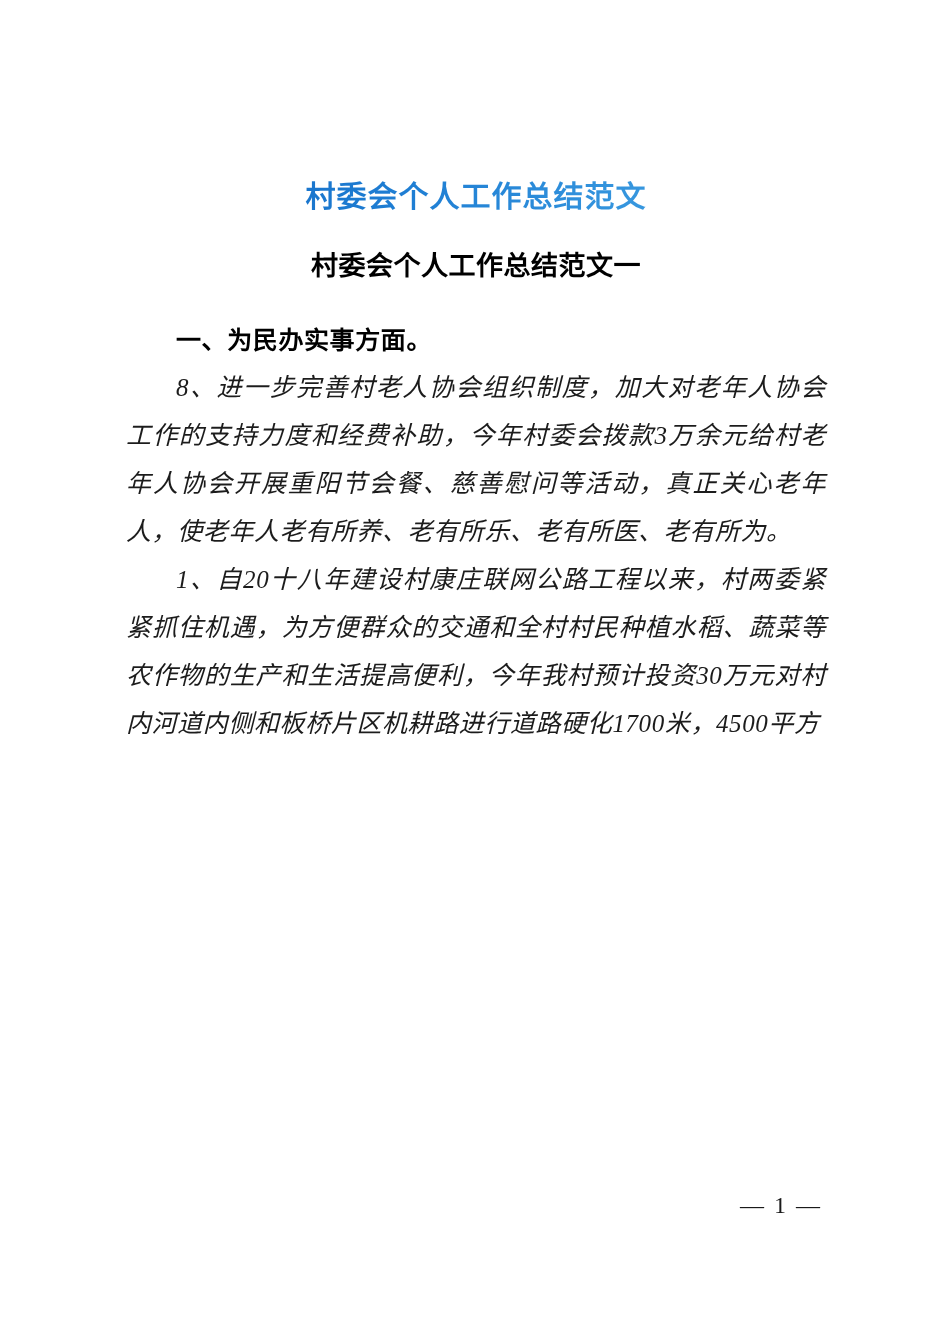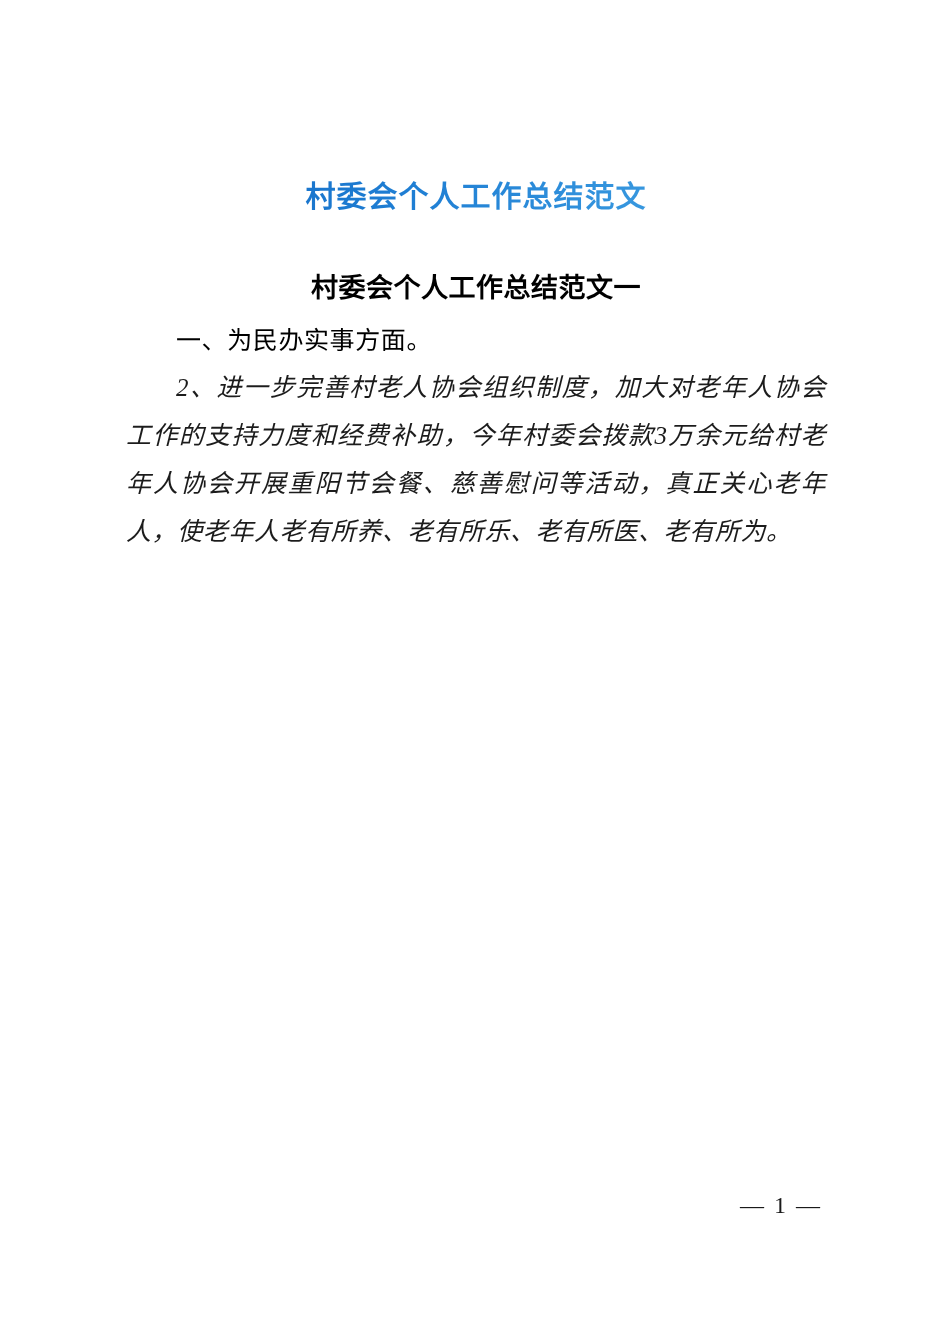--- a/index.html
+++ b/index.html
@@ -54,21 +54,21 @@
     color: transparent;
     -webkit-text-fill-color: transparent;
     white-space: nowrap;
   }
 
   
   .doc-subtitle {
     margin: 0;
     position: absolute;
     left: 0;
-    top: 268px;
+    top: 246px;
     width: 700px;
     text-align: center;
     font-family: "Liberation Sans", "DejaVu Sans", sans-serif;
     font-weight: bold;
     font-size: 27px;
     line-height: 40px;
     color: #000000;
     letter-spacing: 0.5px;
   }
 
@@ -96,21 +96,21 @@
 
   p.section-head {
     margin: 0;
     font-size: 25px;
     line-height: 48px;
     text-indent: 2em;
     text-align: left;
     letter-spacing: 0.6px;
     color: #000000;
     font-family: "Liberation Sans", "DejaVu Sans", sans-serif;
-    font-weight: normal;
+    font-weight: bold;
     font-style: normal;
   }
 
   
   .page-footer {
     position: absolute;
     left: 0;
     top: 1190px;
     width: 700px;
     text-align: right;
@@ -129,19 +129,20 @@
 <div id="page">
 
   <div id="content">
 
     <h1 class="doc-title">村委会个人工作总结范文</h1>
 
     <h2 class="doc-subtitle">村委会个人工作总结范文一</h2>
 
     <div class="body-flow" id="body-flow">
         <p class="section-head">一、为民办实事方面。</p>
-        <p class="para">2、进一步完善村老人协会组织制度，加大对老年人协会工作的支持力度和经费补助，今年村委会拨款3万余元给村老年人协会开展重阳节会餐、慈善慰问等活动，真正关心老年人，使老年人老有所养、老有所乐、老有所医、老有所为。</p>
+        <p class="para">8、进一步完善村老人协会组织制度，加大对老年人协会工作的支持力度和经费补助，今年村委会拨款3万余元给村老年人协会开展重阳节会餐、慈善慰问等活动，真正关心老年人，使老年人老有所养、老有所乐、老有所医、老有所为。</p>
+        <p class="para">1、自20十八年建设村康庄联网公路工程以来，村两委紧紧抓住机遇，为方便群众的交通和全村村民种植水稻、蔬菜等农作物的生产和生活提高便利，今年我村预计投资30万元对村内河道内侧和板桥片区机耕路进行道路硬化1700米，4500平方</p>
       </div>
 
     <div class="page-footer">— 1 —</div>
 
   </div>
 </div>
 
 </body></html>

